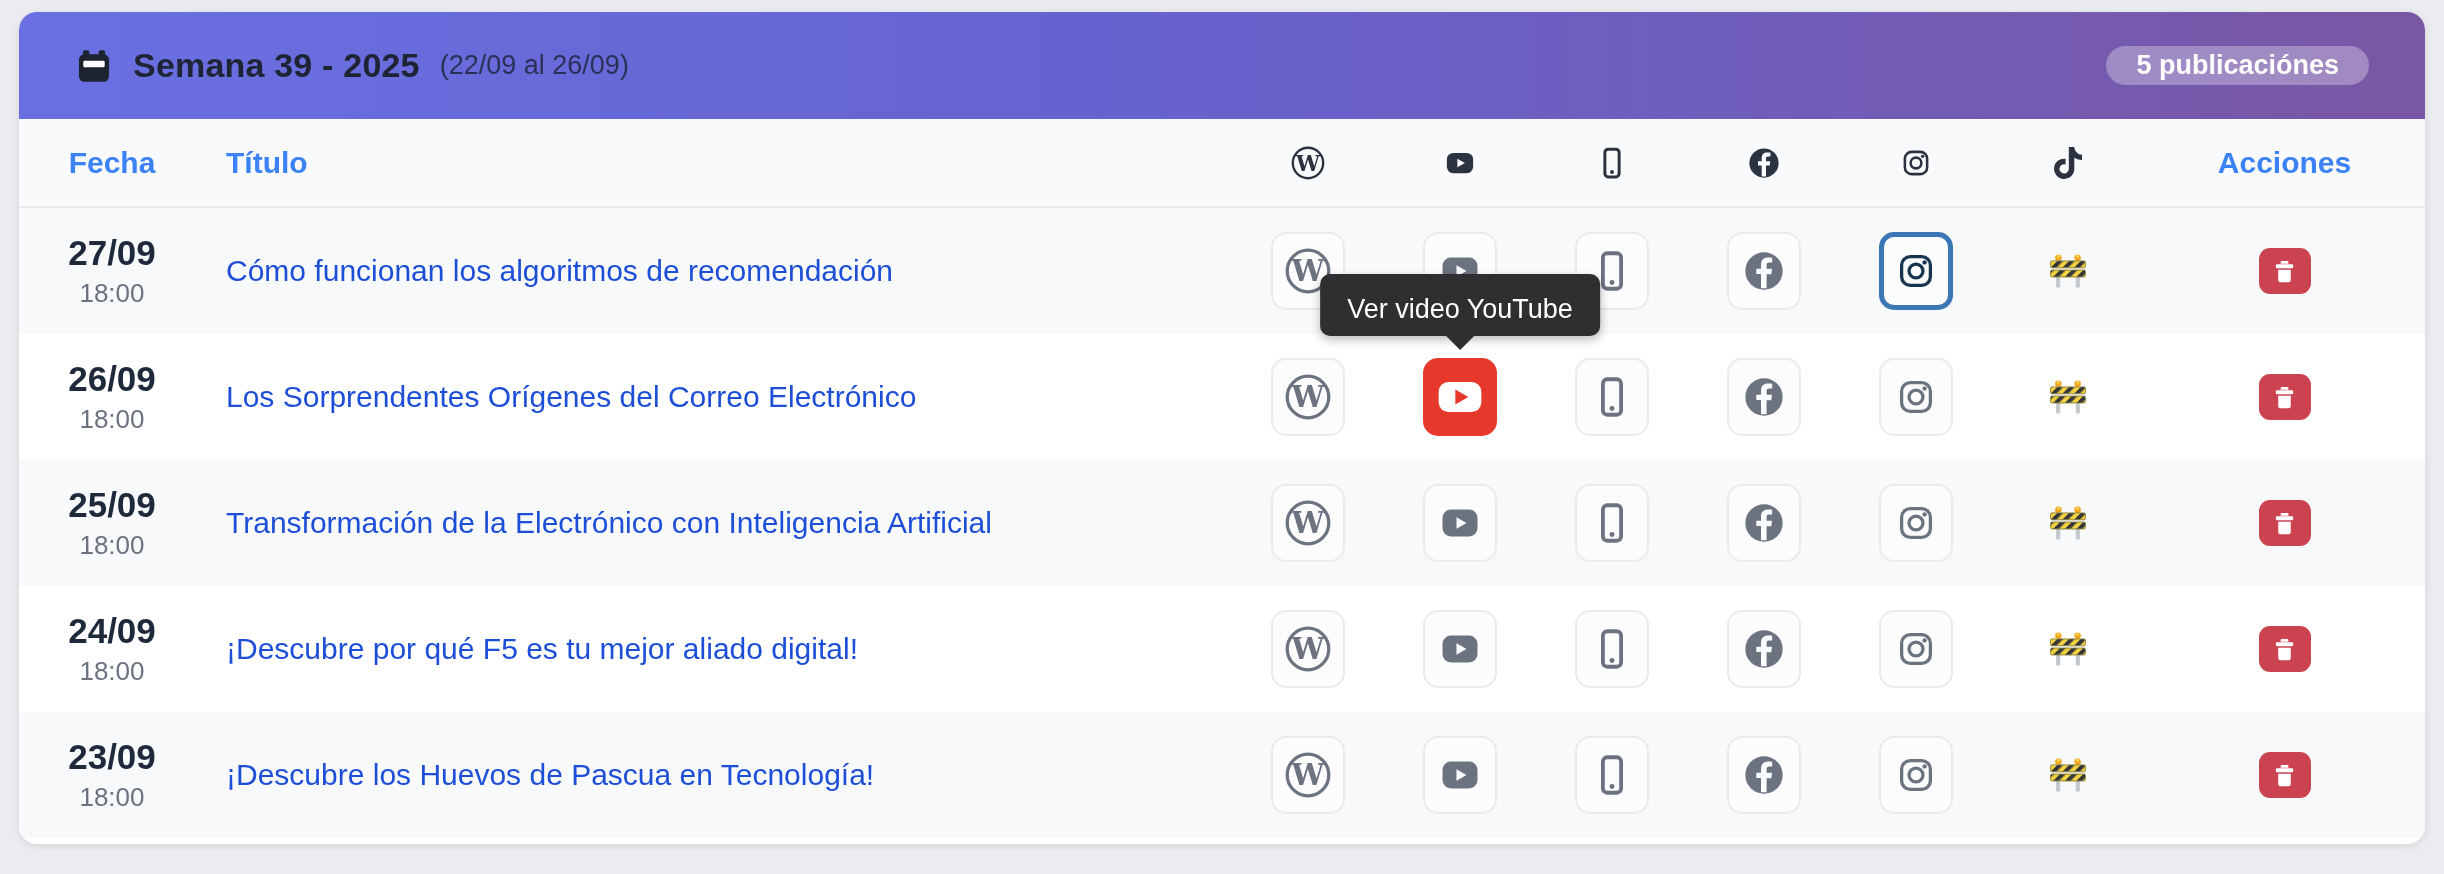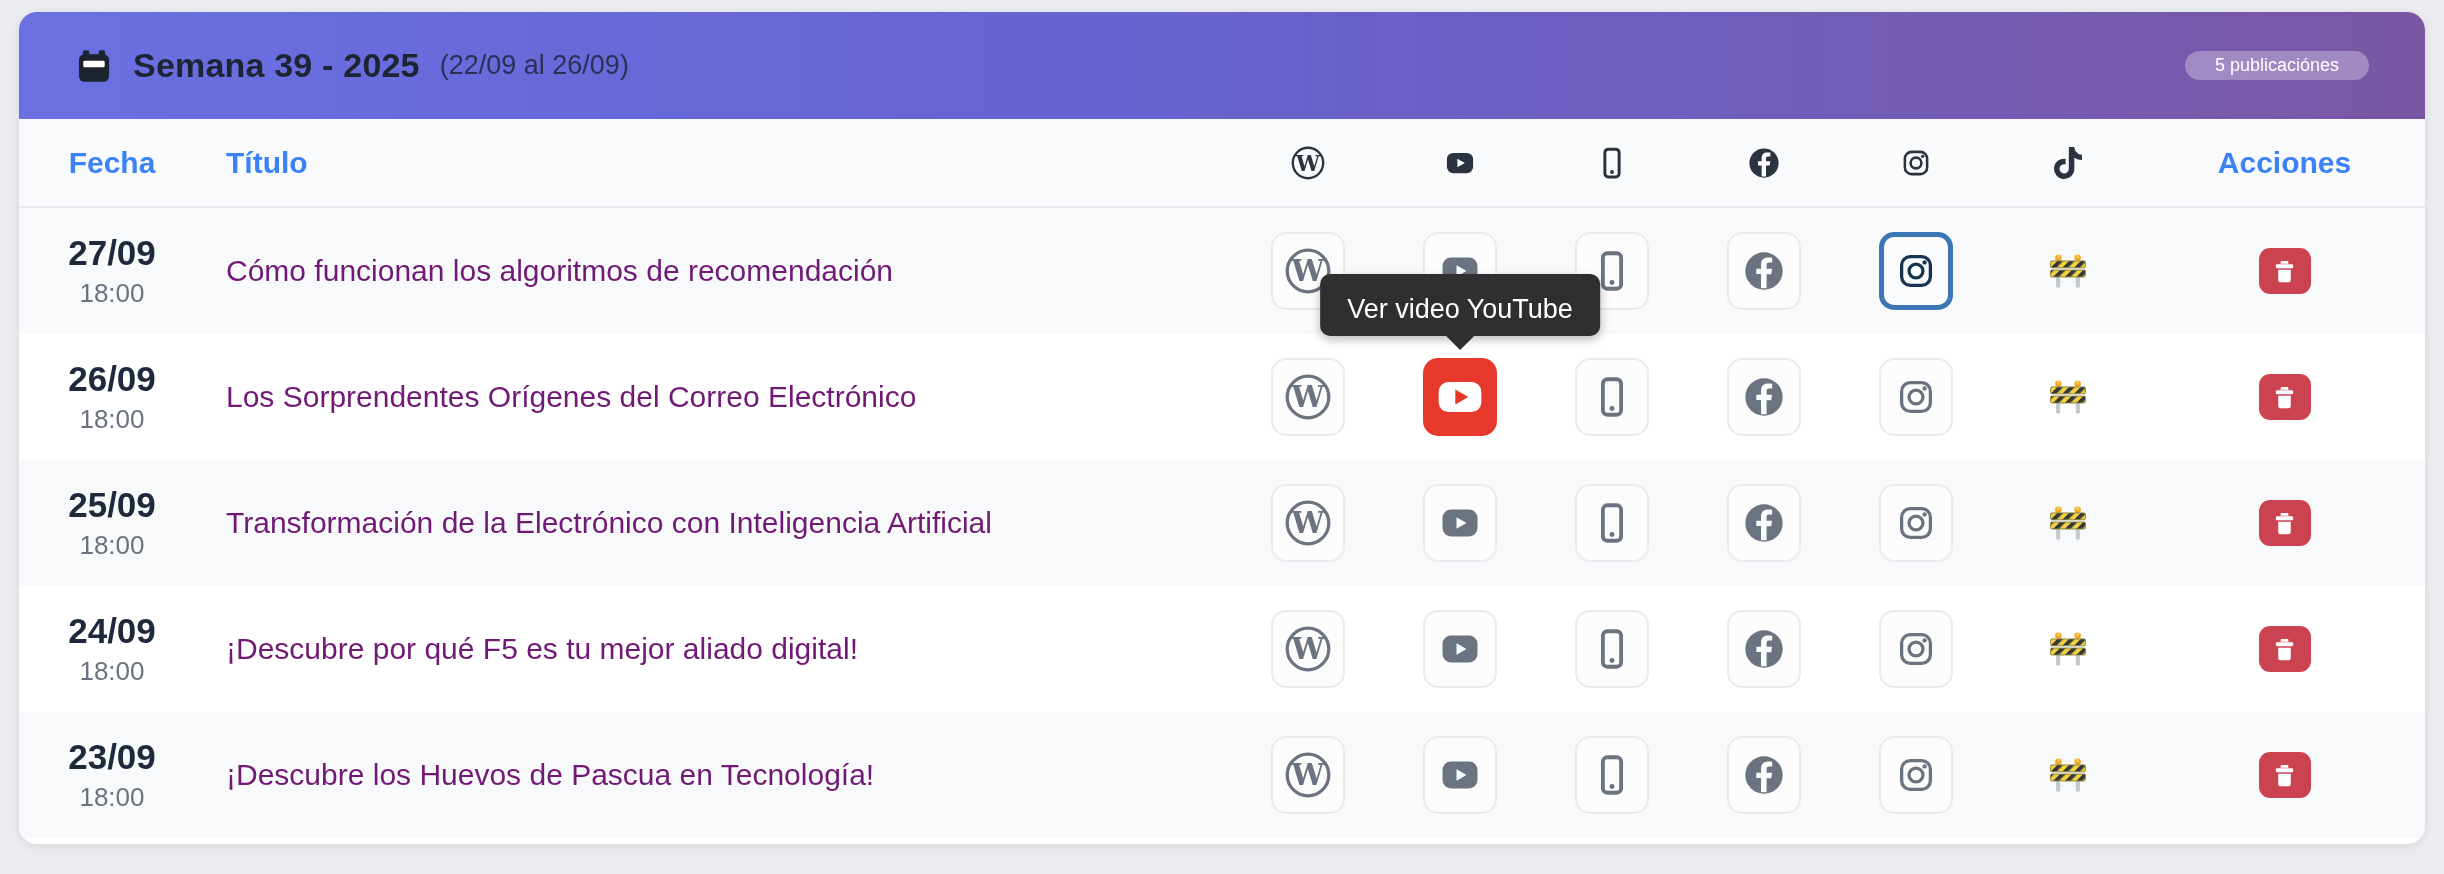--- a/index.html
+++ b/index.html
@@ -23,21 +23,21 @@
     display:flex; align-items:center;
     padding:0 56px 0 56px;
     color:#1e2433;
   }
   .cal-icon { width:38px; height:38px; color:#1c2430; margin-right:20px; flex:0 0 auto; }
   .week-title { font-size:34px; font-weight:800; letter-spacing:.2px; }
   .week-range { font-size:27px; font-weight:500; color:rgba(26,31,48,.78); margin-left:20px; }
   .spacer { flex:1; }
   .pub-badge {
     background:rgba(255,255,255,.30);
-    color:#ffffff; font-size:18px; font-weight:400;
+    color:#ffffff; font-size:27px; font-weight:700;
     padding:4px 30px; border-radius:999px; white-space:nowrap;
   }
   
   .cols {
     display:grid;
     grid-template-columns:186px 1027px 152px 152px 152px 152px 152px 152px 281px;
     align-items:center;
   }
   .c-center { display:flex; justify-content:center; align-items:center; }
   
@@ -49,21 +49,21 @@
   .th-fecha { text-align:center; }
   .th-titulo { padding-left:21px; }
   .th-acciones { text-align:center; }
   .head-ic { color:#2b3240; }
   
   .row { height:126px; background:#ffffff; }
   .row.alt { background:#f8f9fa; }
   .date-cell { text-align:center; line-height:1.15; }
   .date-txt { font-size:35px; font-weight:700; color:#1e293b; }
   .time-txt { font-size:26px; color:#6b7280; margin-top:5px; }
-  .title-cell { padding-left:21px; font-size:30px; color:#701a75; }
+  .title-cell { padding-left:21px; font-size:30px; color:#1d4ed8; }
   .icon-btn {
     width:74px; height:78px; border-radius:15px;
     border:2px solid #e9ebee; background:#fcfcfd;
     display:flex; align-items:center; justify-content:center;
     color:#6b7280; cursor:pointer;
   }
   .icon-btn.active-ig { border:5px solid #3b76b5; color:#17344f; background:#fbfcfd; }
   .icon-btn.active-yt { border:none; background:#e6392b; color:#ffffff; }
   .barrier { width:44px; height:44px; }
   .delete-btn {

